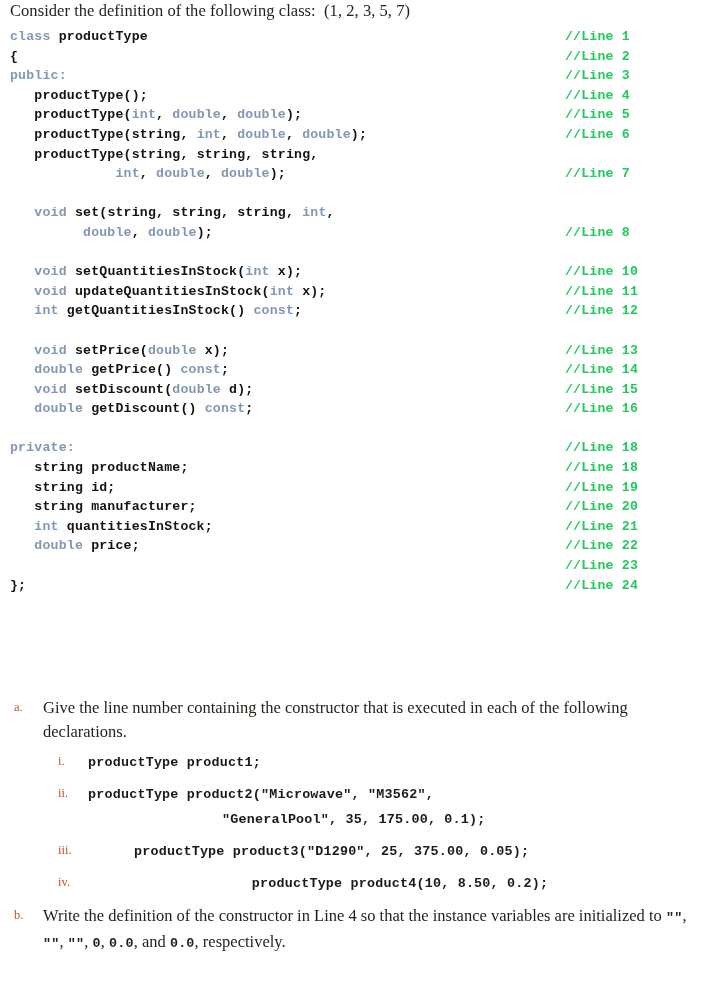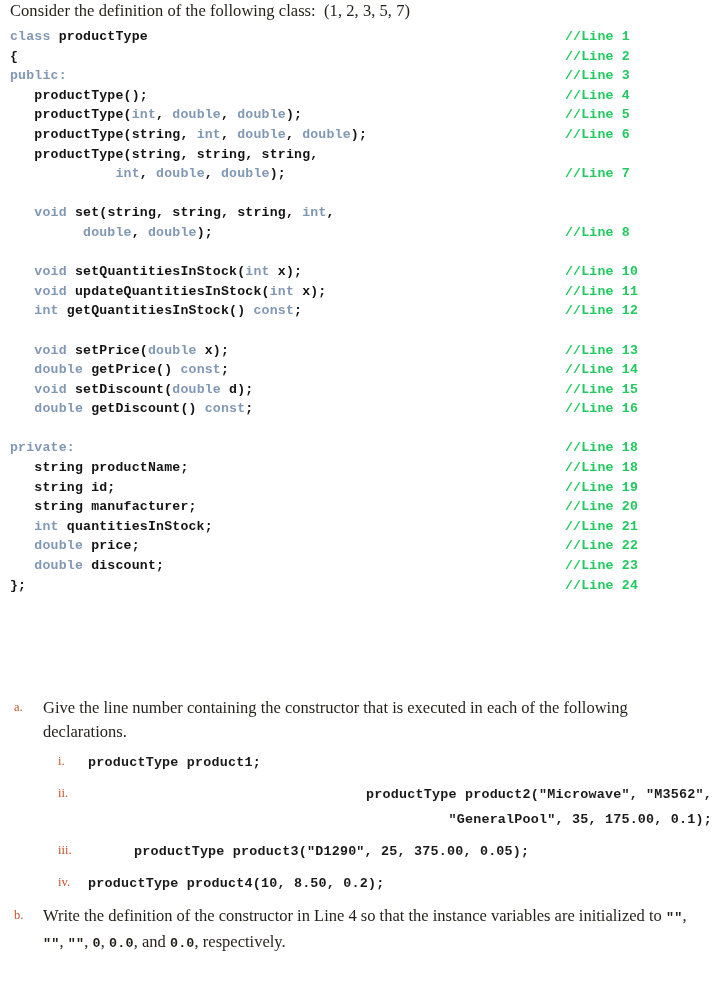--- a/index.html
+++ b/index.html
@@ -146,49 +146,49 @@
     <div class="cl"><span class="src"><span class="id">   </span><span class="kw">double</span><span class="id"> getPrice() </span><span class="kw">const</span><span class="id">;</span></span><span class="cmt">//Line 14</span></div>
     <div class="cl"><span class="src"><span class="id">   </span><span class="kw">void</span><span class="id"> setDiscount(</span><span class="kw">double</span><span class="id"> d);</span></span><span class="cmt">//Line 15</span></div>
     <div class="cl"><span class="src"><span class="id">   </span><span class="kw">double</span><span class="id"> getDiscount() </span><span class="kw">const</span><span class="id">;</span></span><span class="cmt">//Line 16</span></div>
     <div class="cl"><span class="src"></span></div>
     <div class="cl"><span class="src"><span class="kw">private</span><span class="kw">:</span></span><span class="cmt">//Line 18</span></div>
     <div class="cl"><span class="src"><span class="id">   </span><span class="id">string</span><span class="id"> productName;</span></span><span class="cmt">//Line 18</span></div>
     <div class="cl"><span class="src"><span class="id">   </span><span class="id">string</span><span class="id"> id;</span></span><span class="cmt">//Line 19</span></div>
     <div class="cl"><span class="src"><span class="id">   </span><span class="id">string</span><span class="id"> manufacturer;</span></span><span class="cmt">//Line 20</span></div>
     <div class="cl"><span class="src"><span class="id">   </span><span class="kw">int</span><span class="id"> quantitiesInStock;</span></span><span class="cmt">//Line 21</span></div>
     <div class="cl"><span class="src"><span class="id">   </span><span class="kw">double</span><span class="id"> price;</span></span><span class="cmt">//Line 22</span></div>
-    <div class="cl"><span class="src"><span class="id">   </span><span class="kw">double</span><span class="id"> discount;</span></span><span class="cmt">//Line 23</span></div>
+    <div class="cl"><span class="cmt">//Line 23</span></div>
     <div class="cl"><span class="src"><span class="id">};</span></span><span class="cmt">//Line 24</span></div>
   </div>
 
 <div class="qlist">
 
   <div class="qitem">
     <span class="marker marker-a">a.</span>
     <div class="qtext">Give the line number containing the constructor that is executed in each of the following declarations.</div>
   </div>
 
   <div class="gap-a"></div>
 
   <div class="qitem subitem">
     <span class="marker marker-rn">i.</span>
     <div class="subcode">productType product1;</div>
   </div>
 
-  <div class="qitem subitem" style="margin-top:7px;text-align:right;">
+  <div class="qitem subitem" style="margin-top:7px;">
     <span class="marker marker-rn">ii.</span>
     <div class="subcode"><span>productType product2("Microwave", "M3562",</span><span class="cont">"GeneralPool", 35, 175.00, 0.1);</span></div>
   </div>
 
   <div class="qitem subitem" style="margin-top:7px;padding-left:46px;">
     <span class="marker marker-rn">iii.</span>
     <div class="subcode">productType product3("D1290", 25, 375.00, 0.05);</div>
   </div>
 
-  <div class="qitem subitem" style="margin-top:7px;">
+  <div class="qitem subitem" style="margin-top:7px;text-align:center;">
     <span class="marker marker-rn">iv.</span>
     <div class="subcode">productType product4(10, 8.50, 0.2);</div>
   </div>
 
   <div class="qitem" style="margin-top:8px;">
     <span class="marker marker-b">b.</span>
     <div class="qtext"><span>Write the definition of the constructor in Line 4 so that the instance variables are initialized to </span><span class="mono">""</span><span>, </span><span class="mono">""</span><span>, </span><span class="mono">""</span><span>, </span><span class="mono">0</span><span>, </span><span class="mono">0.0</span><span>, and </span><span class="mono">0.0</span><span>, respectively.</span></div>
   </div>
 
 </div>

